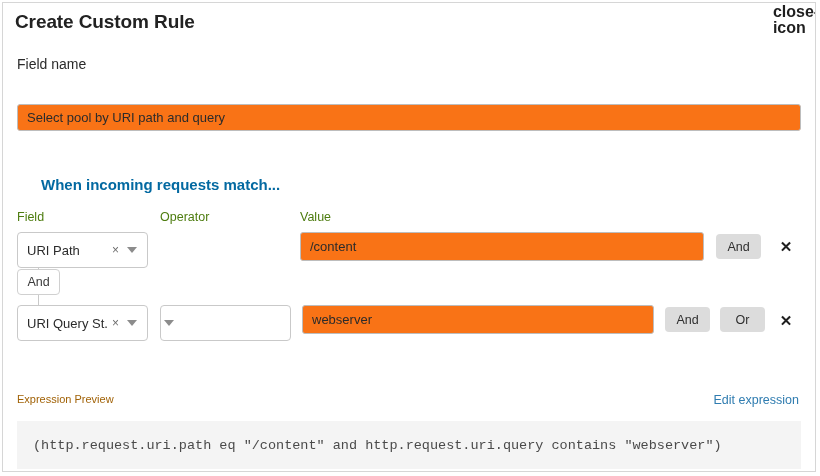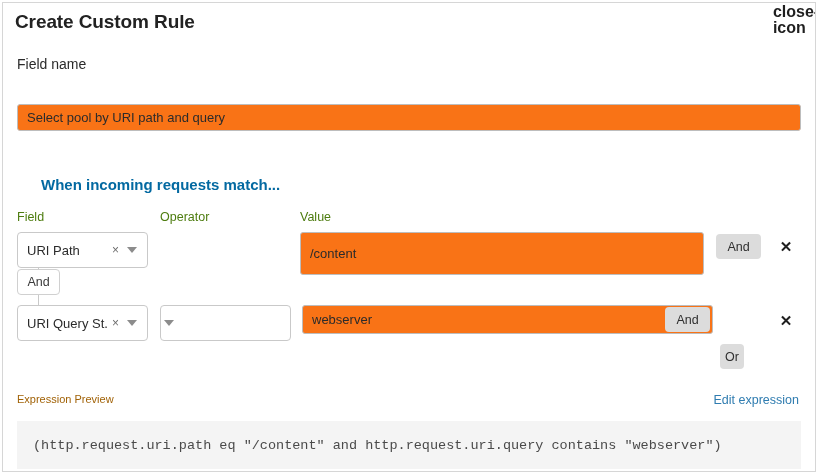--- a/index.html
+++ b/index.html
@@ -245,41 +245,41 @@
 
   <div class="connector-line" style="top:257px; height:45px;"></div>
 
   <div class="select-box" style="left:14px; top:229px; width:131px;">
     <span class="select-value">URI Path</span>
     <span class="select-clear">×</span>
     <span class="caret"></span>
   </div>
 
 
-  <input class="text-input" style="left: 297px; top: 229px; width: 404px; height: 43px;" type="text" value="/content">
+  <input class="text-input" style="left: 297px; top: 229px; width: 404px; height: 29px;" type="text" value="/content">
 
   <button class="pill-btn" style="left:713px; top:231px; width:45px;">And</button>
   <div class="row-delete" style="left:774px; top:233px;">✕</div>
 
   <div class="connector-badge" style="left:14px; top:266px; width:43px; height:26px;">And</div>
 
   <div class="select-box" style="left:14px; top:302px; width:131px;">
     <span class="select-value">URI Query St...</span>
     <span class="select-clear">×</span>
     <span class="caret"></span>
   </div>
 
   <div class="select-box" style="left:157px; top:302px; width:131px;">
     <span class="caret"></span>
   </div>
 
-  <input class="text-input" style="left: 299px; top: 302px; width: 411px; height: 29px;" type="text" value="webserver">
+  <input class="text-input" style="left: 299px; top: 302px; width: 352px; height: 29px;" type="text" value="webserver">
 
   <button class="pill-btn" style="left:662px; top:304px; width:45px;">And</button>
-  <button class="pill-btn" style="left:717px; top:304px; width:24px;margin-top:37px;">Or</button>
+  <button class="pill-btn" style="left:717px; top:304px; width:45px;">Or</button>
   <div class="row-delete" style="left:774px; top:307px;">✕</div>
 
   <div class="exp-label">Expression Preview</div>
   <div class="exp-link">Edit expression</div>
   <div class="exp-box">
     <span class="exp-text">(http.request.uri.path eq "/content" and http.request.uri.query contains "webserver")</span>
   </div>
 
 </div>
 

